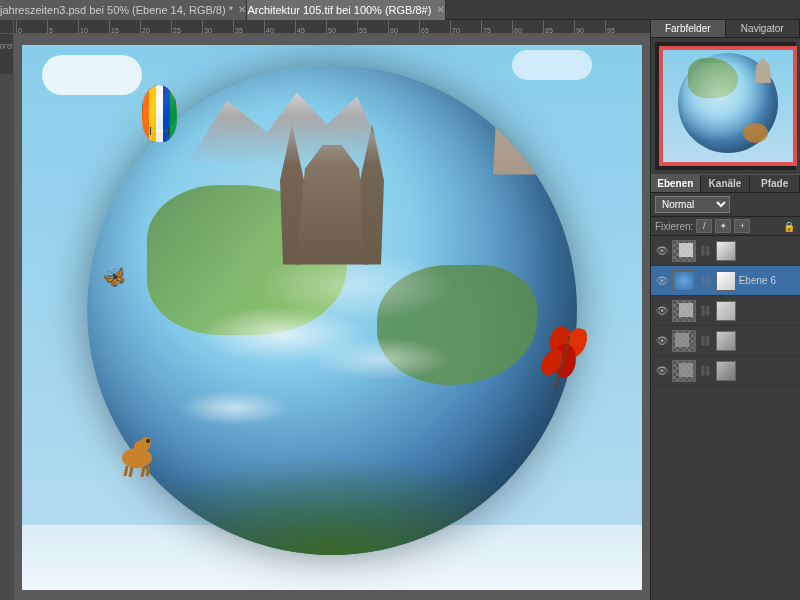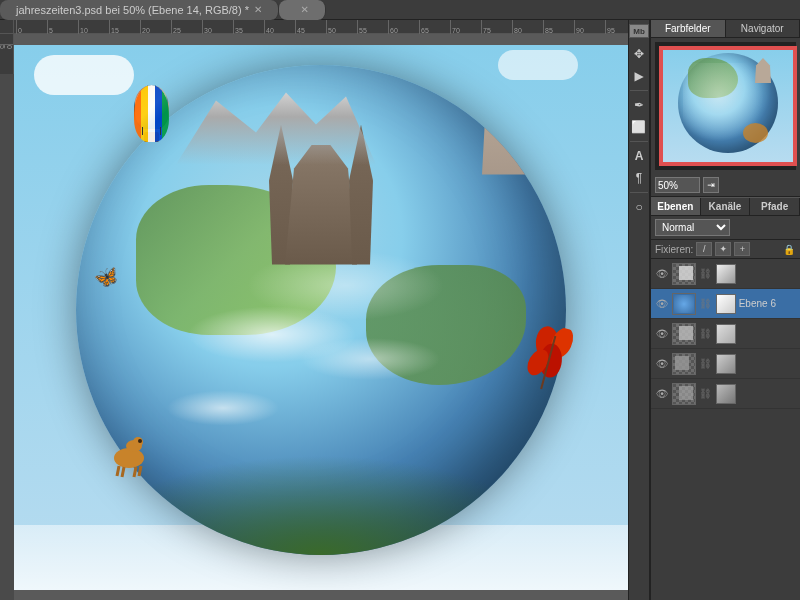--- a/index.html
+++ b/index.html
@@ -9,29 +9,28 @@
     .tab-bar {
       display: flex;
       background: #3c3c3c;
       height: 20px;
       align-items: center;
       border-bottom: 1px solid #222;
     }
     .tab {
       display: flex;
       align-items: center;
-      padding: 0 16px;
+      padding: 0 0;
       height: 20px;
       background: #5a5a5a;
       border-right: 1px solid #333;
       color: #ccc;
       font-size: 11px;
       cursor: pointer;
       white-space: nowrap;
-      border-radius: 8px;
     }
     .tab.active {
       background: #6e6e6e;
       color: #fff;
     }
     .tab-close {
       margin-left: 5px;
       color: #aaa;
       font-size: 10px;
       cursor: pointer;
@@ -552,20 +551,21 @@
   </style>
 </head>
 <body>
 
 <div class="tab-bar">
   <div class="tab">
     <span>jahreszeiten3.psd bei 50% (Ebene 14, RGB/8) *</span>
     <span class="tab-close">✕</span>
   </div>
   <div class="tab active">
+    <span>Architektur 105.tif bei 100% (RGB/8#)</span>
     <span class="tab-close">✕</span>
   </div>
 </div>
 
 <div class="main-layout">
 
   <div style="display:flex;flex-direction:column;width:14px;">
     <div class="ruler-corner"></div>
     <div class="ruler-v">
       <div style="color:#999;font-size:7px;writing-mode:vertical-rl;padding-top:10px;padding-left:1px;line-height:1;">
@@ -664,33 +664,20 @@
             <line x1="20" y1="49" x2="18" y2="59" stroke="#a86820" stroke-width="3"></line>
             <line x1="32" y1="49" x2="30" y2="59" stroke="#a86820" stroke-width="3"></line>
             <line x1="37" y1="48" x2="35" y2="58" stroke="#a86820" stroke-width="3"></line>
           </svg>
         </div>
 
       </div>
     </div>
   </div>
 
-  <div class="toolbar">
-    <div style="width:20px;height:14px;background:#888;border:1px solid #555;margin-bottom:4px;display:flex;align-items:center;justify-content:center;font-size:8px;color:#333;font-weight:bold;cursor:pointer;">Mb</div>
-    <button class="tool-btn">✥</button>
-    <button class="tool-btn">▶</button>
-    <div class="tool-divider"></div>
-    <button class="tool-btn">✒</button>
-    <button class="tool-btn">⬜</button>
-    <div class="tool-divider"></div>
-    <button class="tool-btn" style="font-weight:bold;">A</button>
-    <button class="tool-btn">¶</button>
-    <div class="tool-divider"></div>
-    <button class="tool-btn">○</button>
-  </div>
 
   <div class="right-panel">
 
     <div class="panel-tabs">
       <div class="panel-tab active">Farbfelder</div>
       <div class="panel-tab">Navigator</div>
     </div>
 
     <div class="navigator-preview">
       <div class="nav-image">
@@ -702,24 +689,20 @@
 
           <div style="position:absolute;top:5px;right:5px;width:20px;height:25px;background:#b8a898;clip-path:polygon(10% 100%, 90% 100%, 85% 30%, 50% 0%, 15% 30%);"></div>
 
           <div style="position:absolute;bottom:10px;right:10px;width:25px;height:20px;background:#c8832a;border-radius:50%;opacity:0.8;"></div>
         </div>
 
         <div class="nav-red-box"></div>
       </div>
     </div>
 
-    <div class="zoom-bar">
-      <input class="zoom-input" type="text" value="50%" style="">
-      <button class="zoom-btn">⇥</button>
-    </div>
 
 
     <div class="layers-tabs">
       <div class="layers-tab active">Ebenen</div>
       <div class="layers-tab">Kanäle</div>
       <div class="layers-tab">Pfade</div>
     </div>
 
     <div class="blend-row">
       <select class="blend-select">

